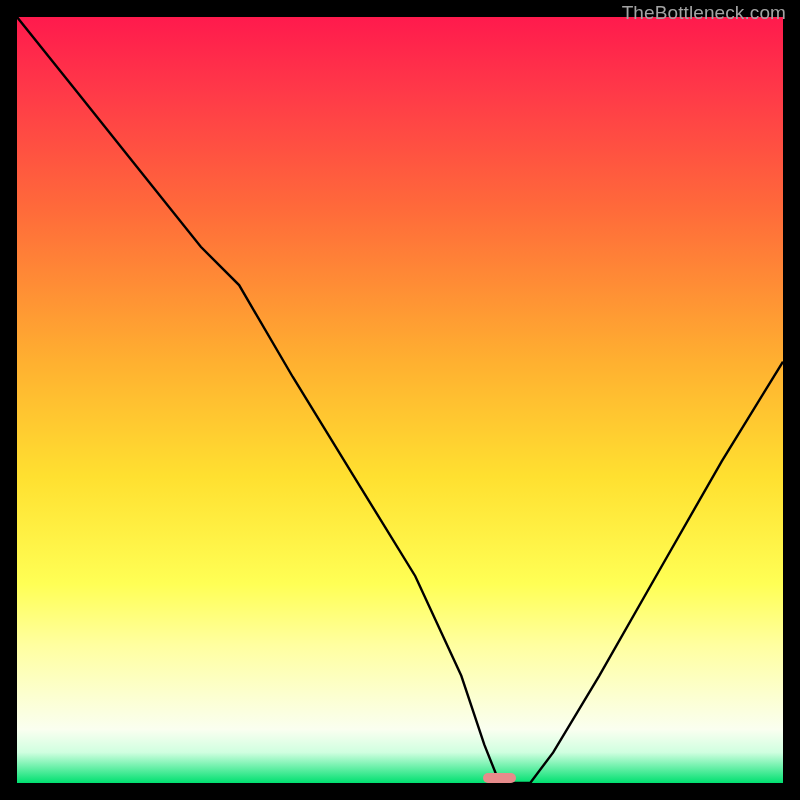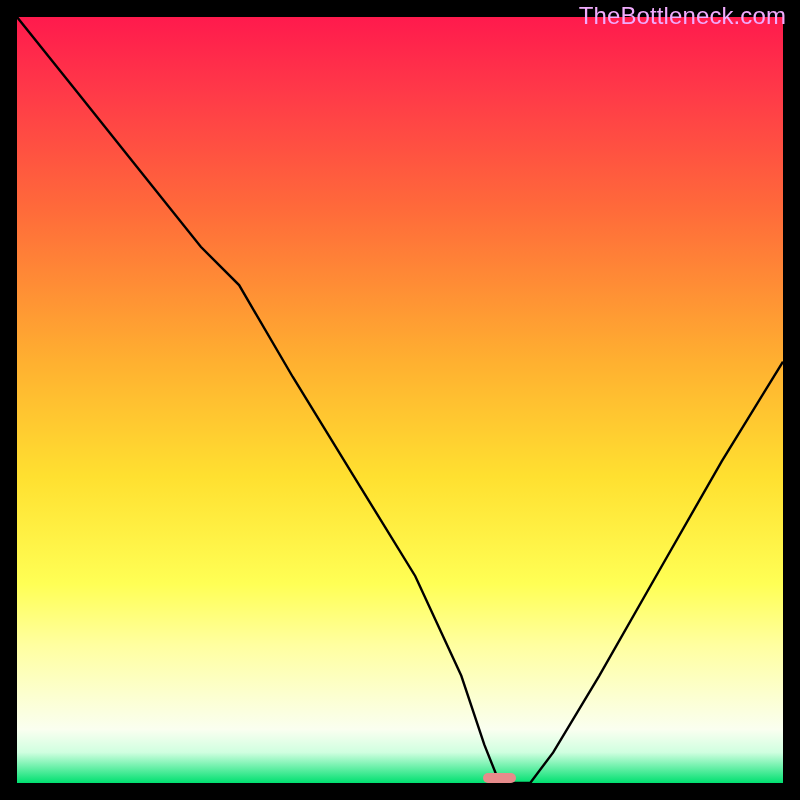--- a/index.html
+++ b/index.html
@@ -44,22 +44,22 @@
   }
   .marker {
     position: absolute;
     background: #e78b8b;
     border-radius: 5px;
   }
   .watermark {
     position: absolute;
     top: 2px;
     right: 14px;
-    color: #f0abfc;
-    font-size: 24px;
+    color: #a3a3a3;
+    font-size: 19px;
     letter-spacing: 0.1px;
     font-weight: 500;
   }
 </style>
 </head>
 <body>
 
 <div class="frame">
 
   <div class="plot">

